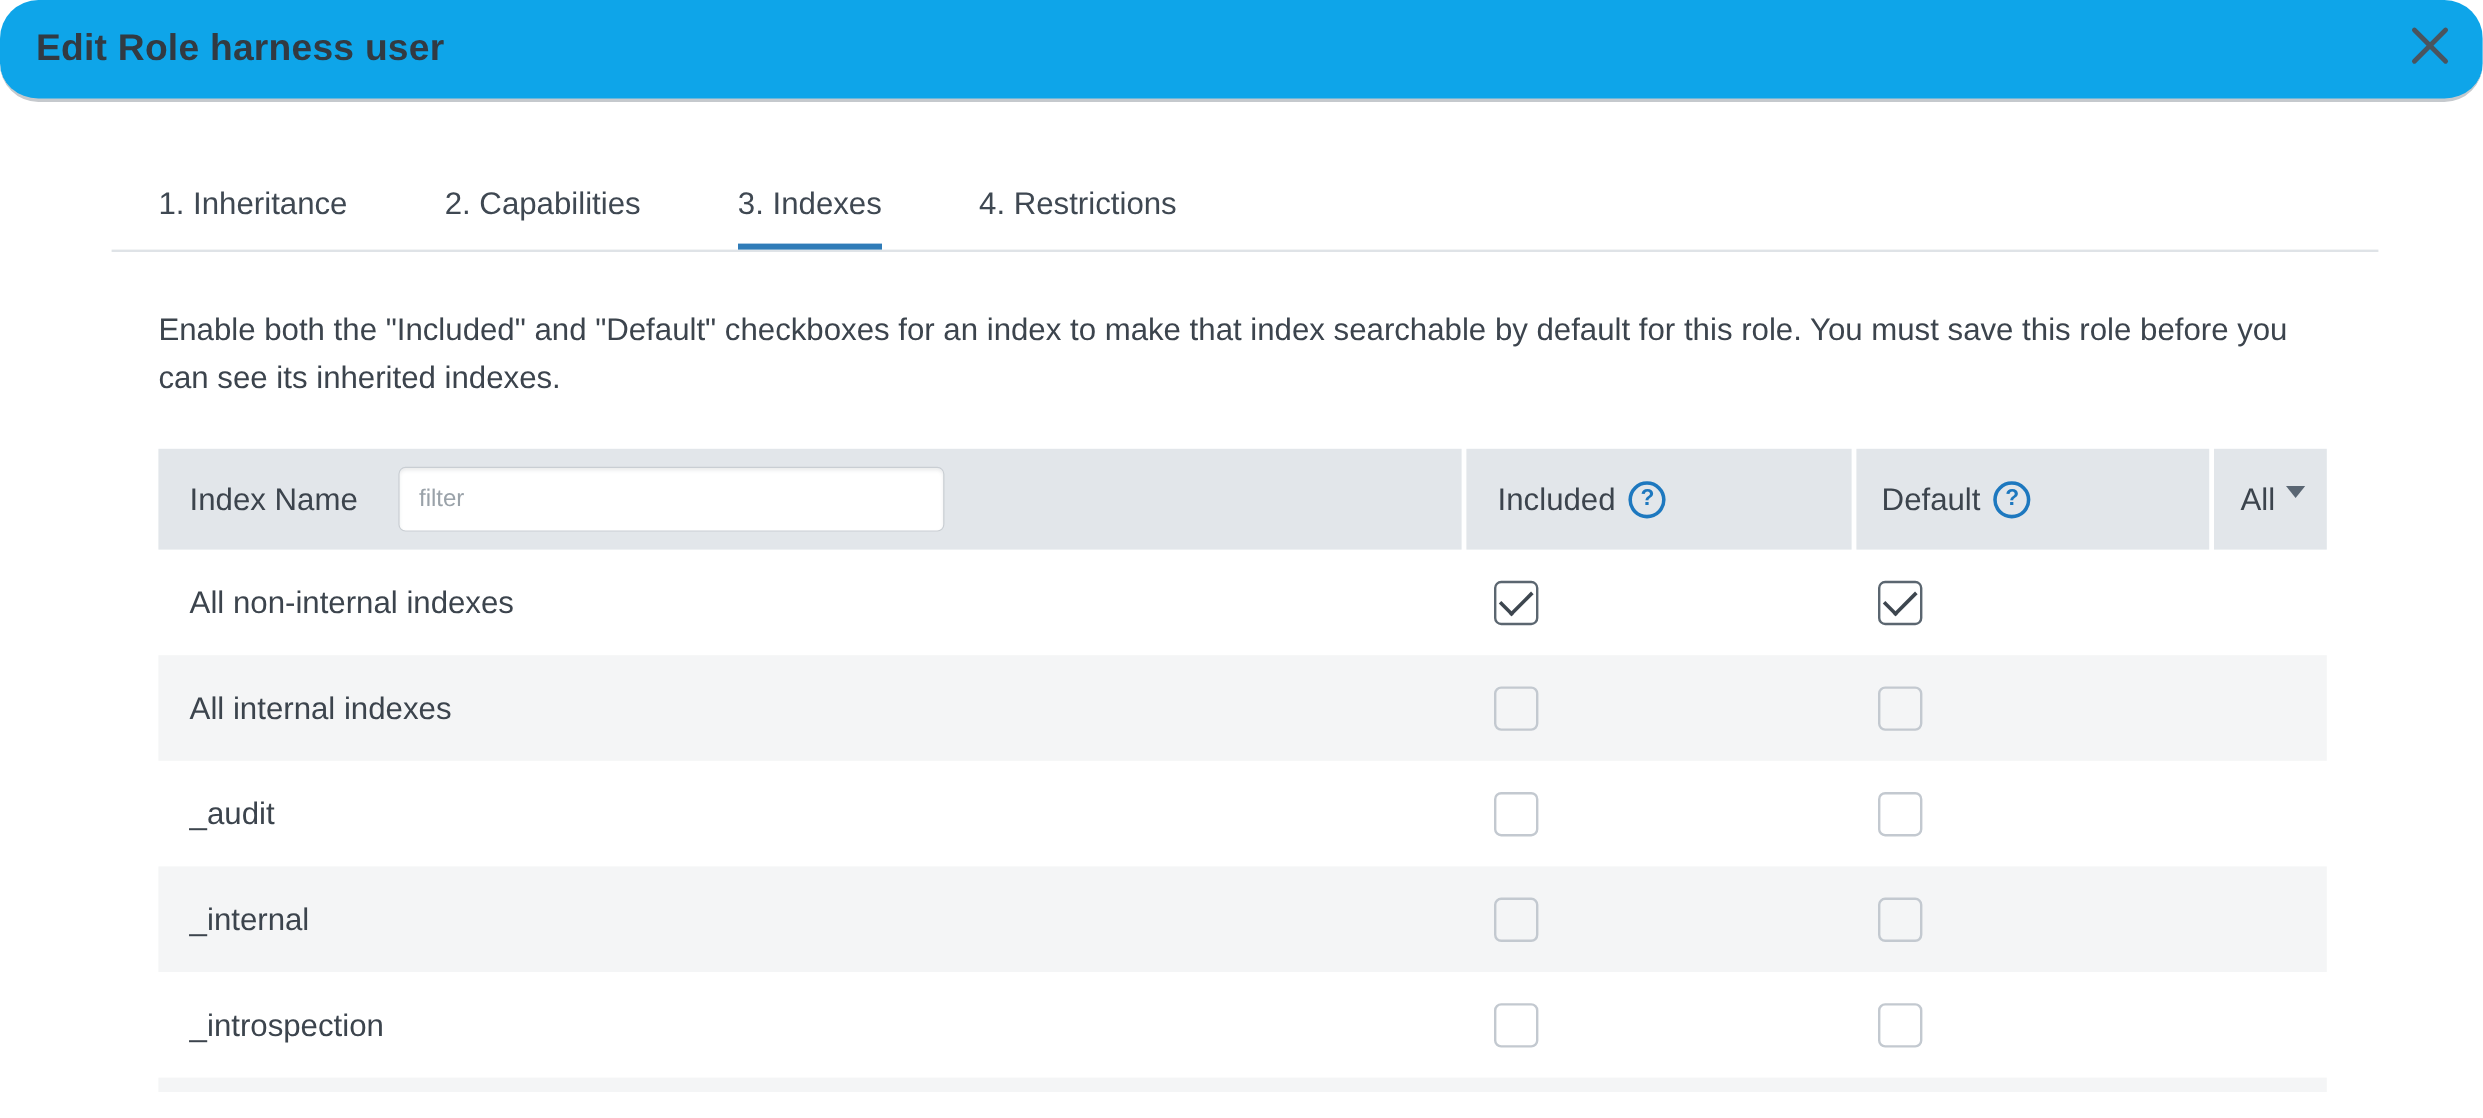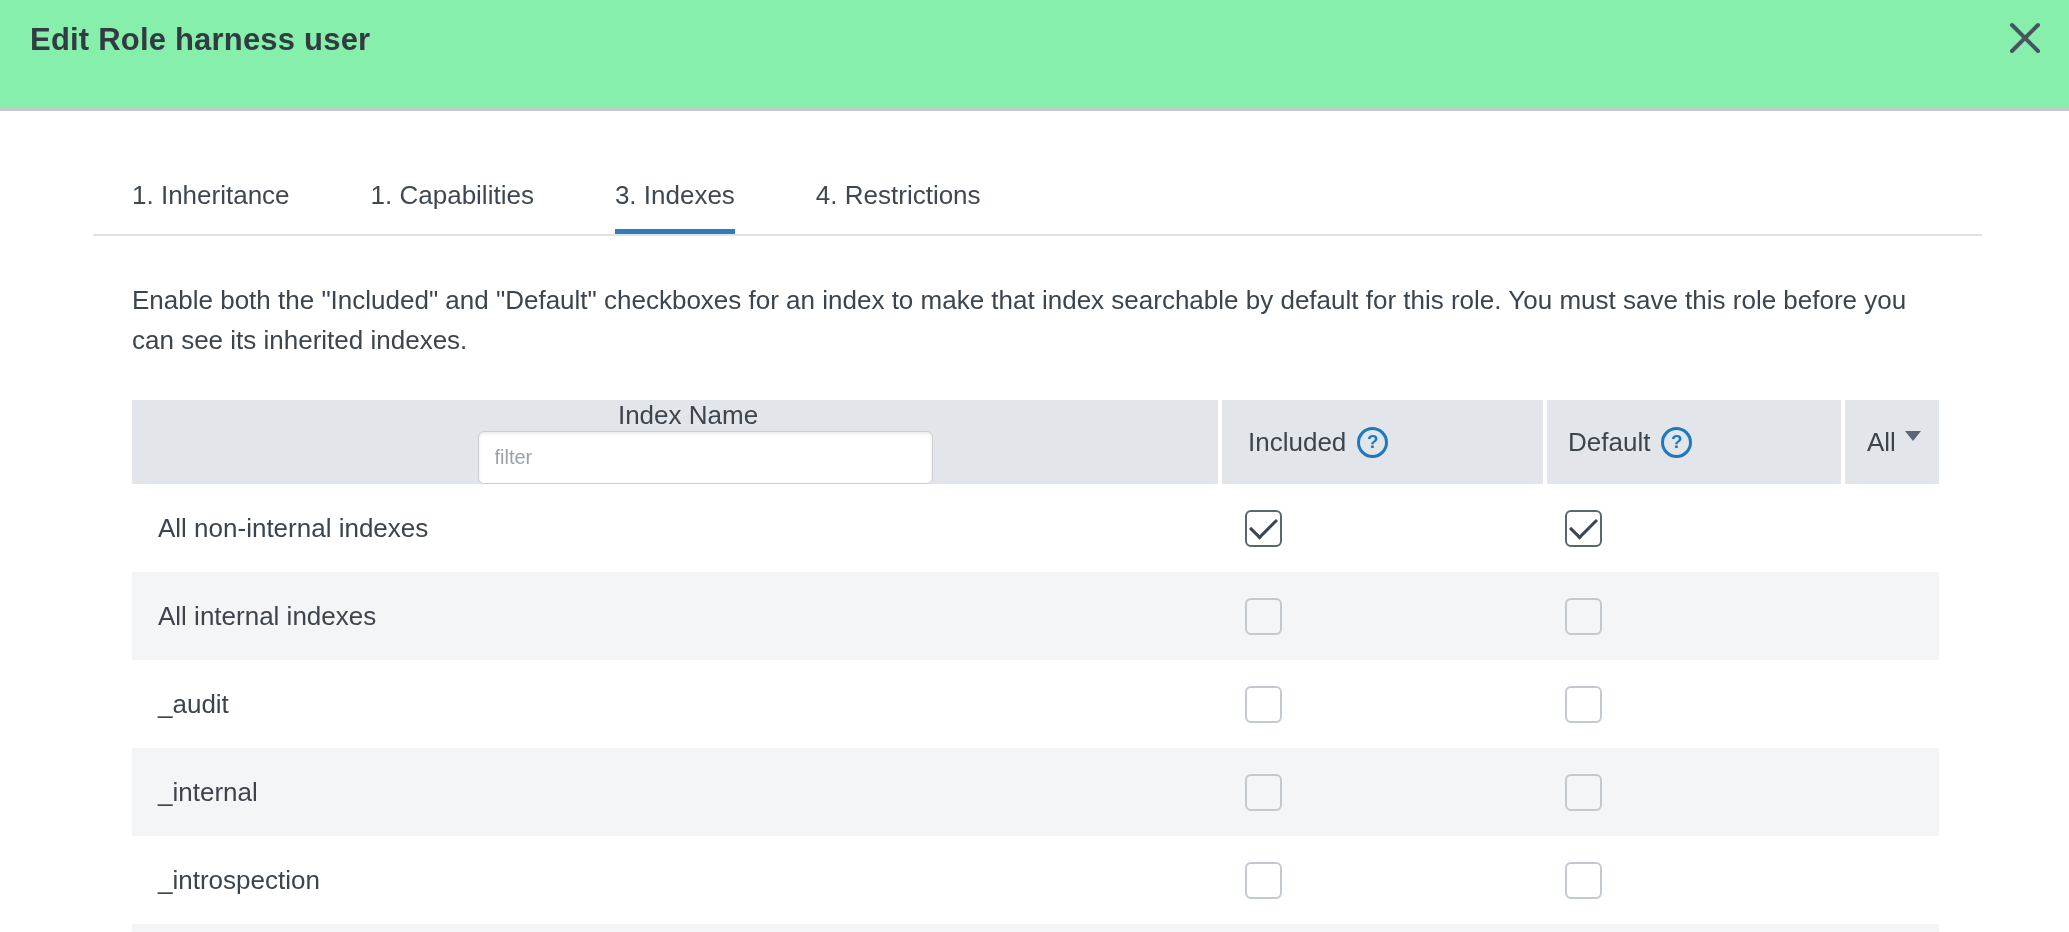--- a/index.html
+++ b/index.html
@@ -6,23 +6,24 @@
   html, body { width: 2069px; height: 932px; overflow: hidden; }
   body {
     background: #ffffff;
     font-family: "Liberation Sans", "DejaVu Sans", sans-serif;
     color: #3c444d;
   }
 
   
   .modal-header {
     position: relative;
-    height: 111px;
+    height: 85px;
     border-bottom: 3px solid #c5c9cd;
-    background: #86efac;
+    background: #0ea5e9;
+    border-radius: 32px;
   }
   .modal-title {
     position: absolute;
     left: 30px;
     top: 22px;
     font-size: 31px;
     font-weight: 700;
     color: #323a42;
     letter-spacing: 0.2px;
   }
@@ -69,21 +70,21 @@
   .table { margin: 40px 0 0 132px; width: 1807px; }
 
   .thead { display: flex; gap: 4px; height: 84px; }
   .th {
     background: #e2e6ea;
     display: flex;
     align-items: center;
     font-size: 26px;
     color: #3c444d;
   }
-  .th-name { width: 1086px; padding-left: 26px; flex-direction: column; }
+  .th-name { width: 1086px; padding-left: 26px; }
   .th-inc  { width: 321px;  padding-left: 26px; }
   .th-def  { width: 294px;  padding-left: 21px; text-align: center; }
   .th-all  { width: 94px;   padding-left: 22px; cursor: pointer; }
 
   .filter-input {
     margin-left: 34px;
     width: 455px;
     height: 54px;
     border: 1px solid #c9ced3;
     border-radius: 6px;
@@ -165,21 +166,21 @@
       <svg width="44" height="44" viewBox="0 0 44 44">
         <line x1="9" y1="9" x2="35" y2="35" stroke="#4a545e" stroke-width="4" stroke-linecap="round"></line>
         <line x1="35" y1="9" x2="9" y2="35" stroke="#4a545e" stroke-width="4" stroke-linecap="round"></line>
       </svg>
     </button>
   </header>
 
   <nav class="tabs-wrap">
     <div class="tabs">
       <div class="tab">1. Inheritance</div>
-      <div class="tab">1. Capabilities</div>
+      <div class="tab">2. Capabilities</div>
       <div class="tab active">3. Indexes</div>
       <div class="tab">4. Restrictions</div>
     </div>
   </nav>
 
   <p class="desc">Enable both the "Included" and "Default" checkboxes for an index to make that index searchable by default for this role. You must save this role before you can see its inherited indexes.</p>
 
   <div class="table">
 
     <div class="thead">

